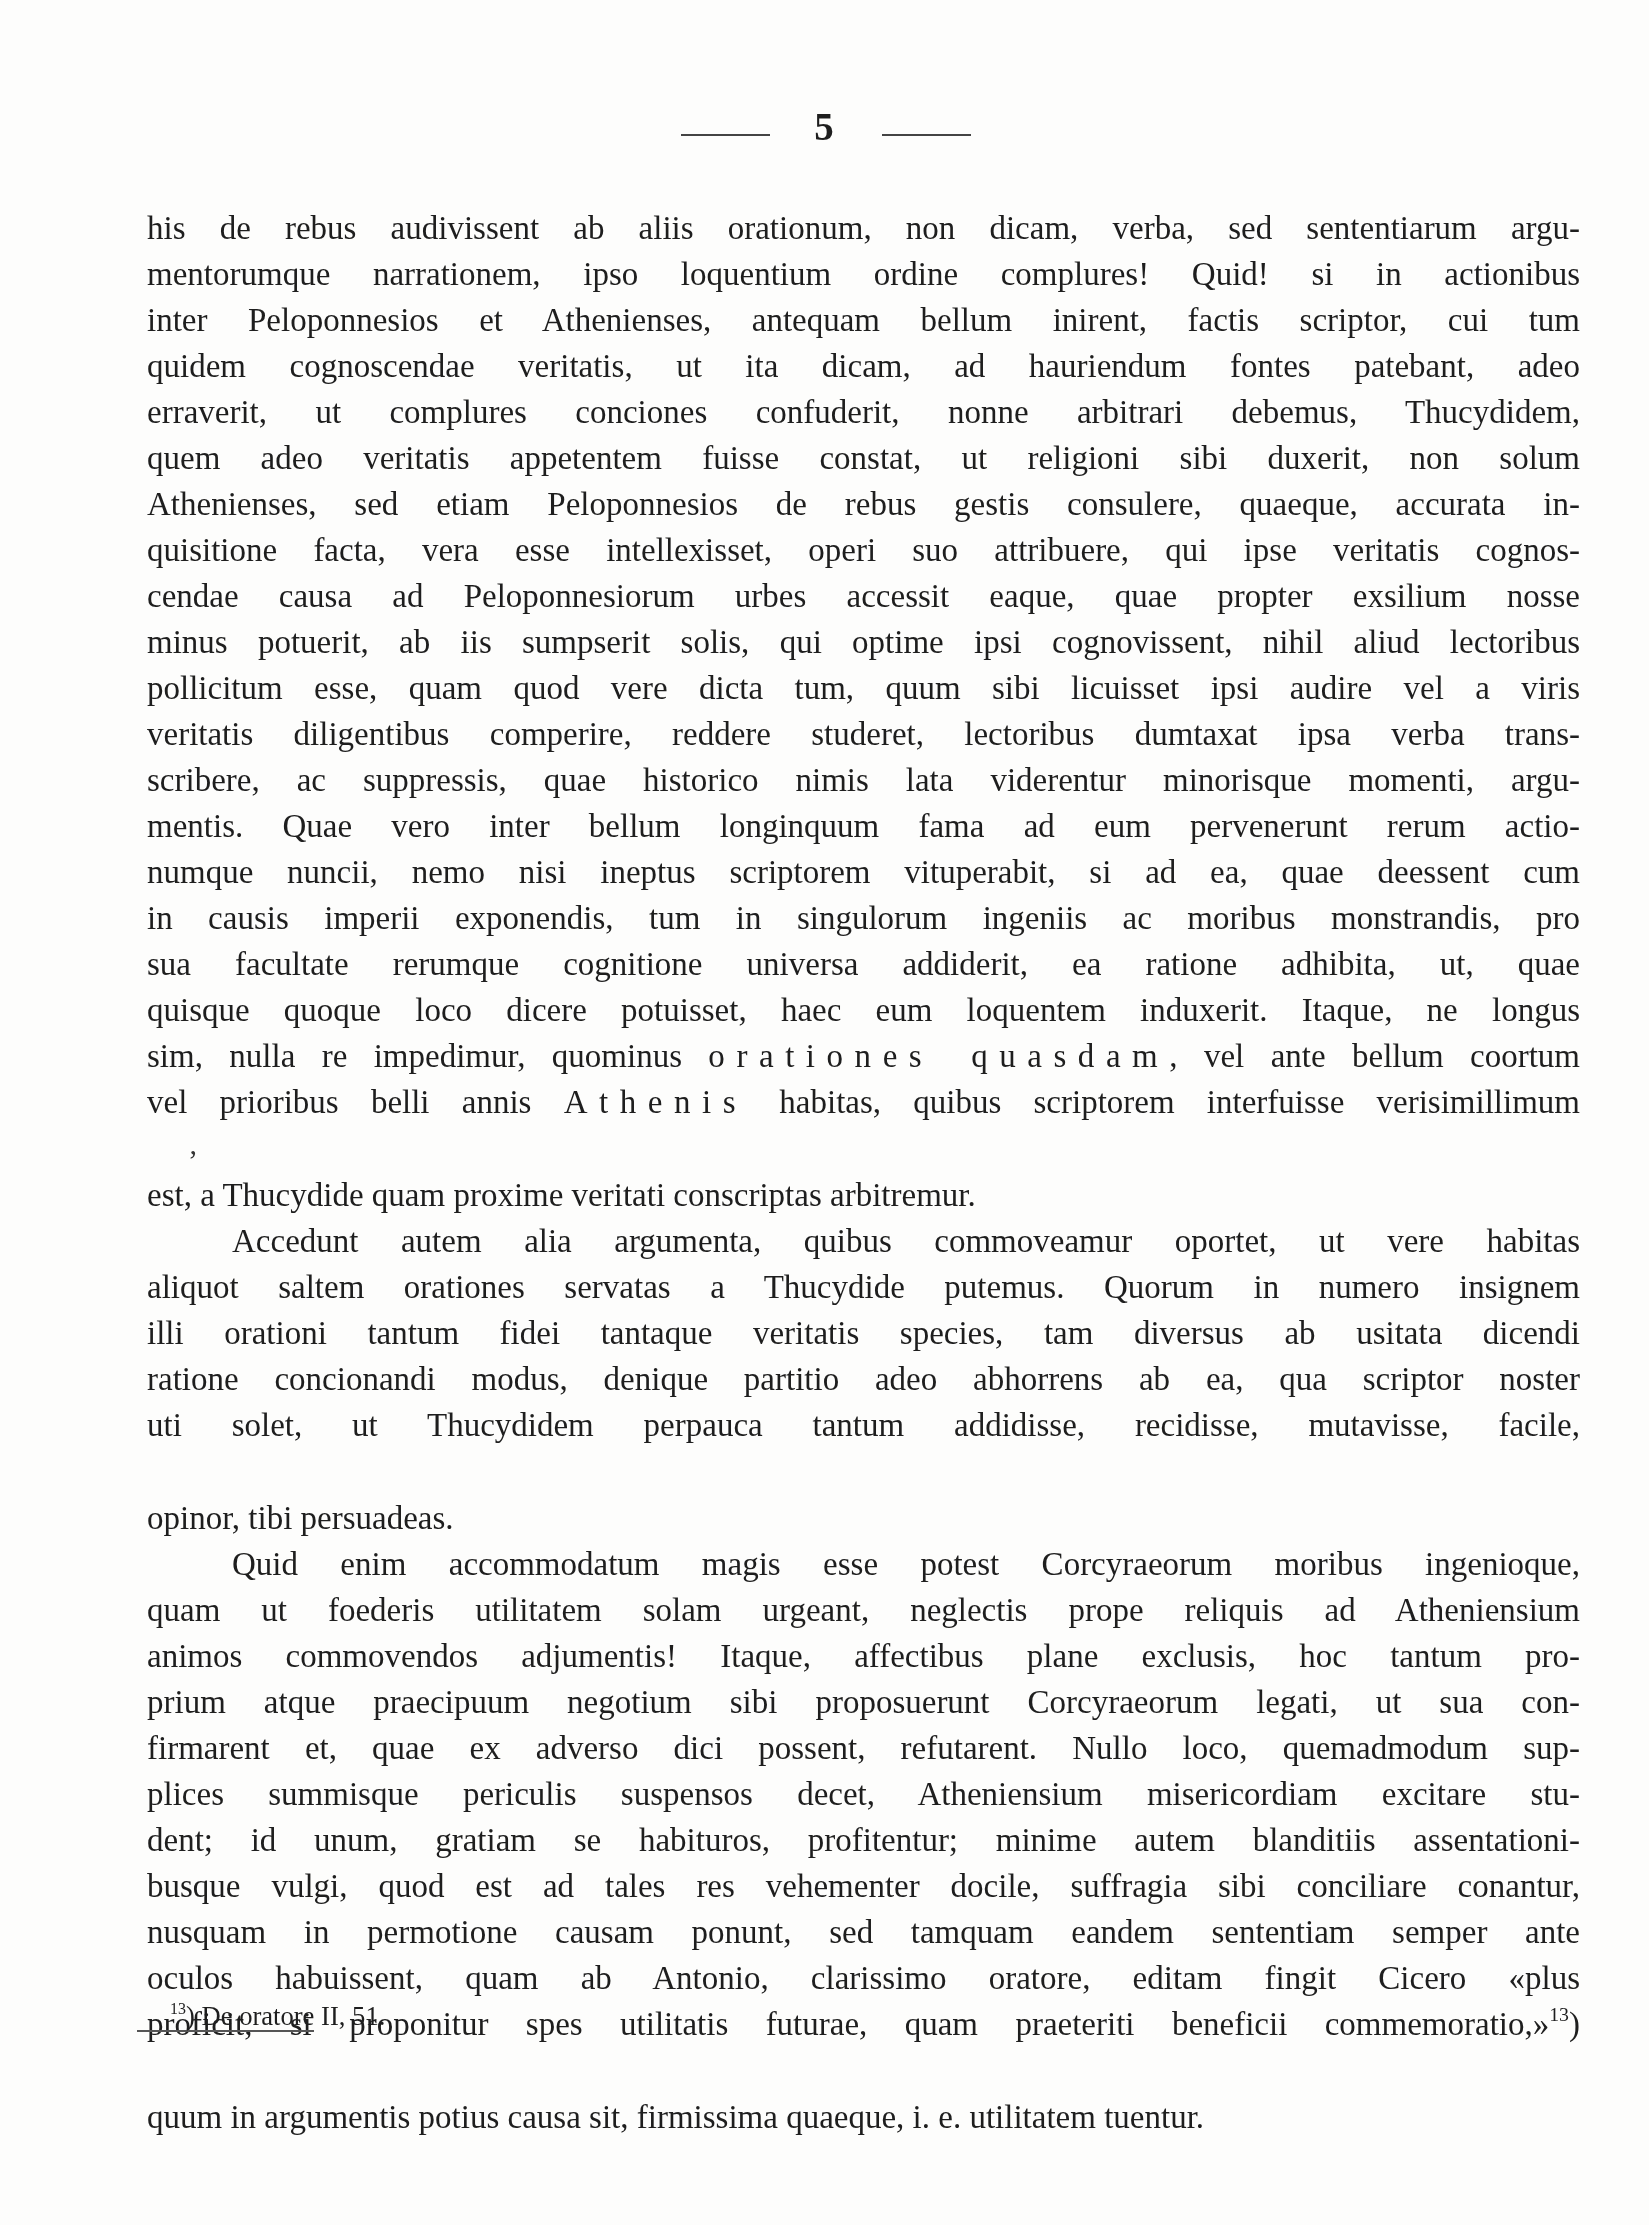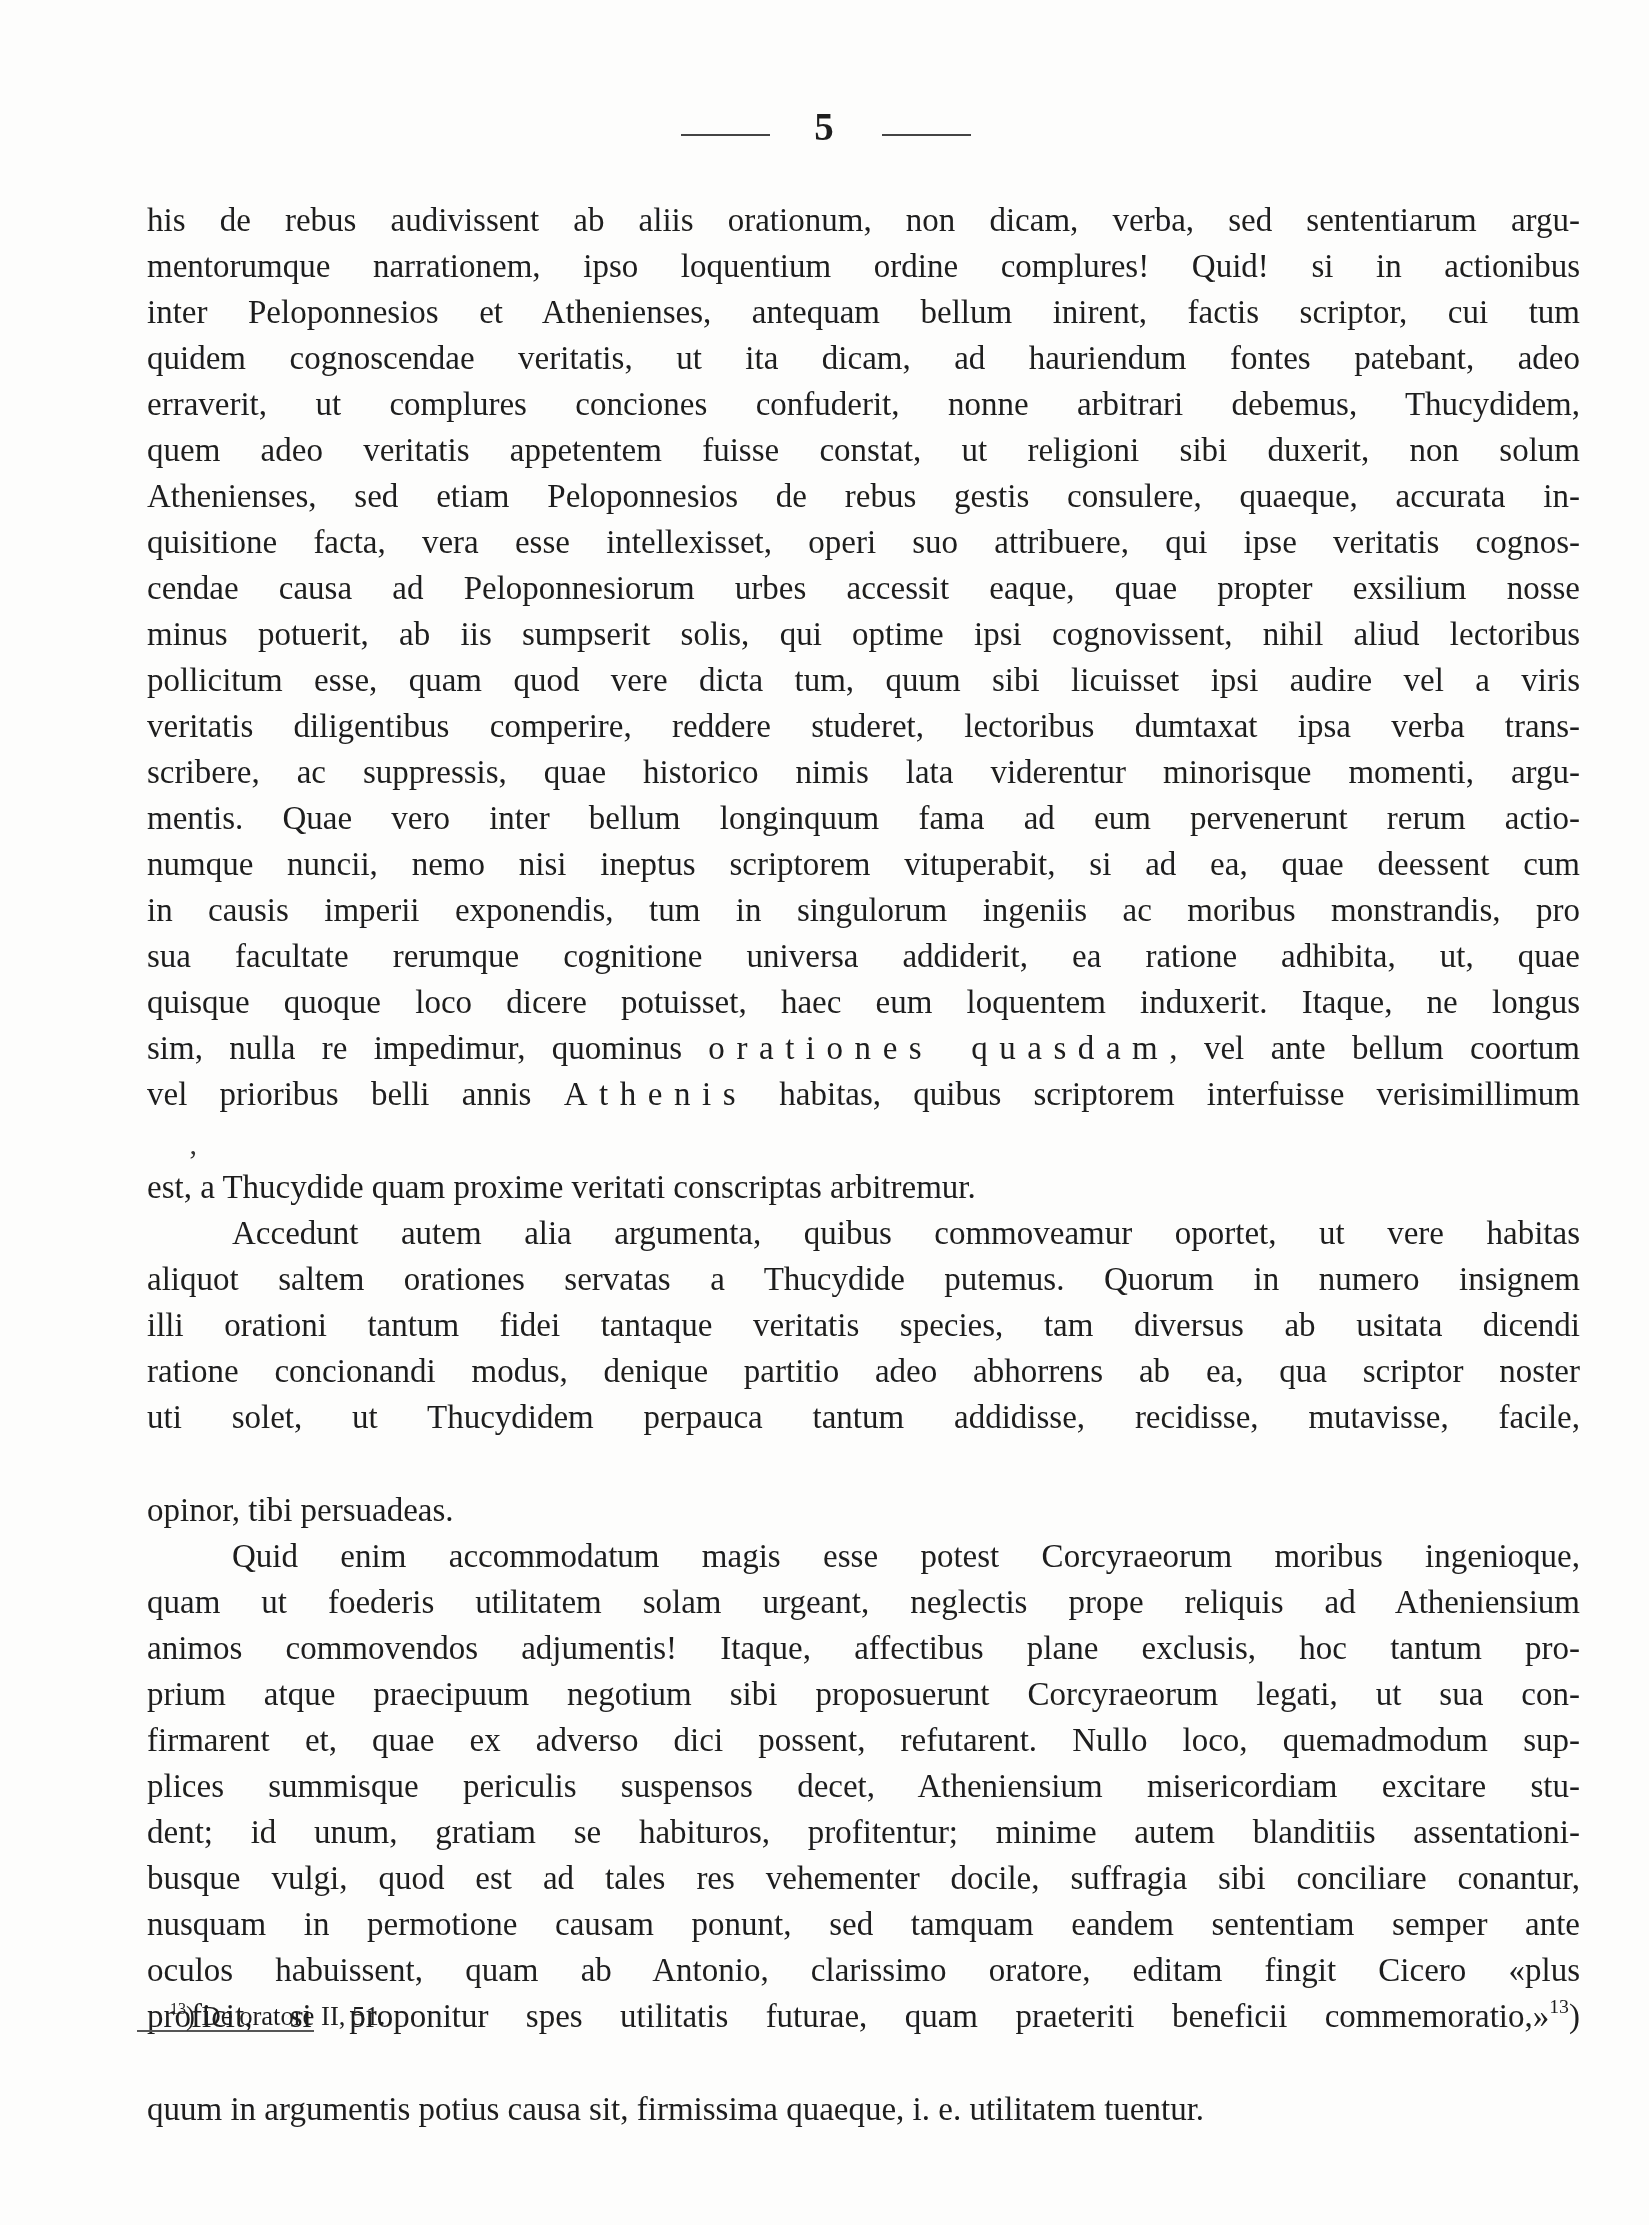--- a/index.html
+++ b/index.html
@@ -37,21 +37,21 @@
     width: 44px;
     top: 0;
     text-align: center;
     font-size: 39px;
     font-weight: bold;
     line-height: 44px;
   }
   .body-text {
     position: absolute;
     left: 147px;
-    top: 197px;
+    top: 205px;
     width: 1433px;
   }
   .line {
     display: block;
     height: 46px;
     line-height: 46px;
     font-size: 33px;
     text-align: justify;
     text-align-last: justify;
     white-space: nowrap;

